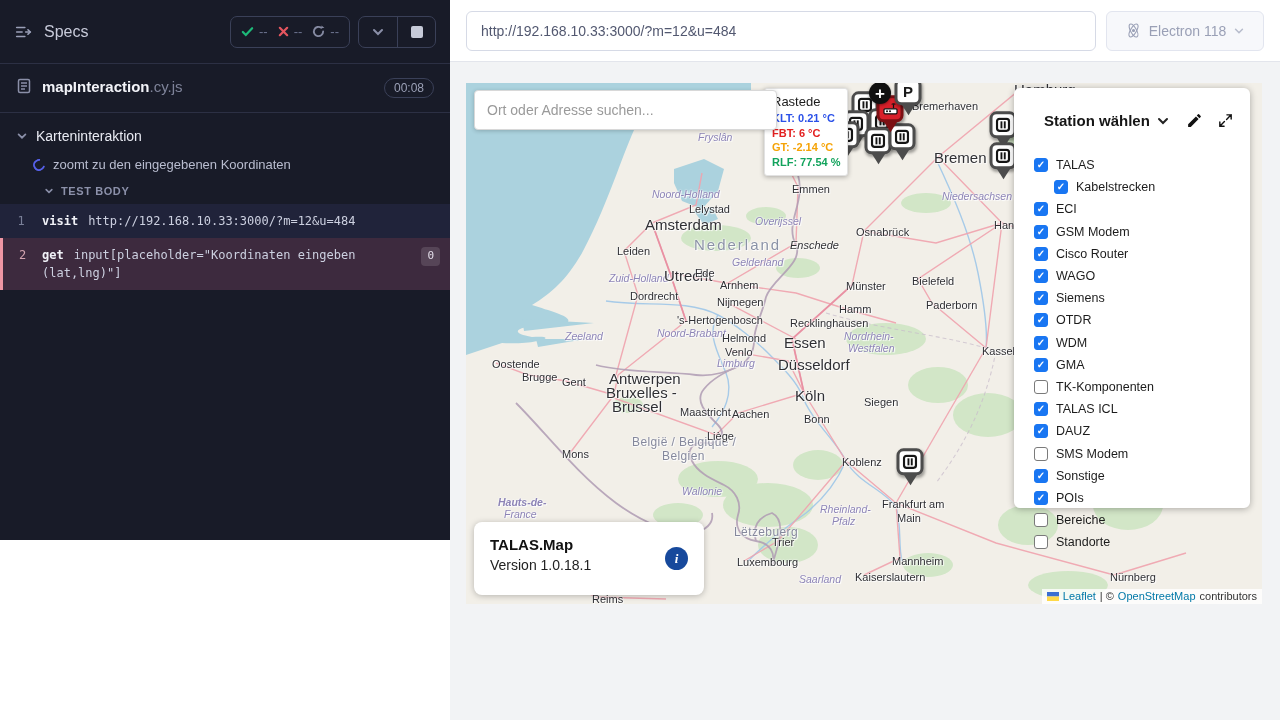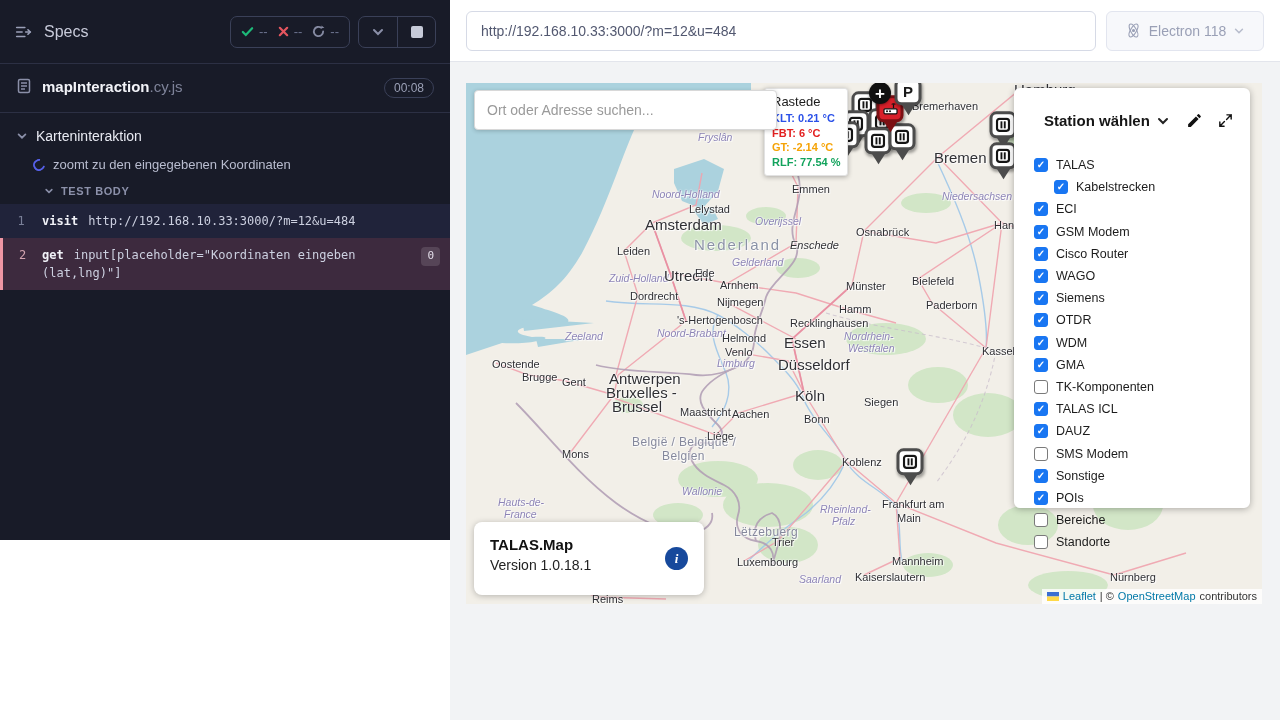--- a/index.html
+++ b/index.html
@@ -370,21 +370,21 @@
             <div class="lbl region" style="left: 366px; top: 432px;">Pfalz</div>
             <div class="lbl country2" style="left: 268px; top: 442px;">Lëtzebuerg</div>
             <div class="lbl city" style="left: 306px; top: 453px;">Trier</div>
             <div class="lbl city" style="left: 271px; top: 473px;">Luxembourg</div>
             <div class="lbl region" style="left: 333px; top: 490px;">Saarland</div>
             <div class="lbl city" style="left: 389px; top: 488px;">Kaiserslautern</div>
             <div class="lbl city" style="left: 416px; top: 415px;">Frankfurt am</div>
             <div class="lbl city" style="left: 431px; top: 429px;">Main</div>
             <div class="lbl city" style="left: 426px; top: 472px;">Mannheim</div>
             <div class="lbl city" style="left: 644px; top: 488px;">Nürnberg</div>
-            <div class="lbl region" style="left: 32px; top: 413px;">Hauts-de-</div>
+            <div class="lbl region" style="left: 32px; top: 413px; font-weight: bold;">Hauts-de-</div>
             <div class="lbl region" style="left: 38px; top: 425px;">France</div>
             <div class="lbl city" style="left: 126px; top: 510px;">Reims</div>
           </div>
         <div id="markers">
             <div class="mk" style="left: 399px; top: 24px;">
               <svg width="15" height="15" viewBox="0 0 15 15">
                 <rect x="1.5" y="1.5" width="12" height="12" rx="2.5" fill="none" stroke="#151515" stroke-width="2.2"></rect>
                 <rect x="5" y="4" width="1.9" height="7" fill="#151515"></rect>
                 <rect x="8.3" y="4" width="1.9" height="7" fill="#151515"></rect>
               </svg>

